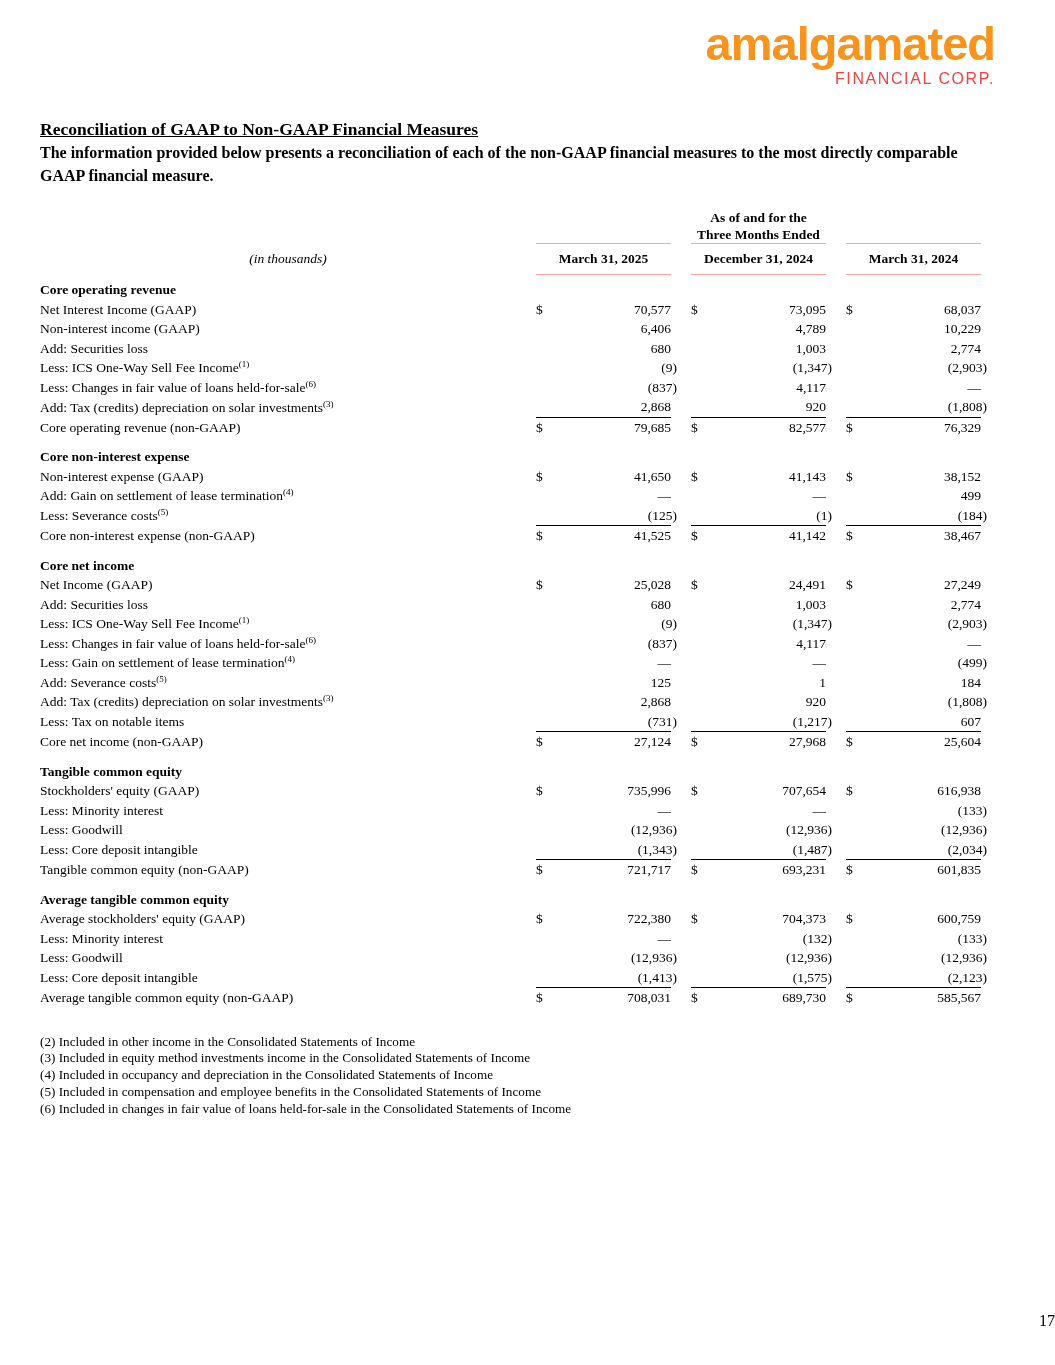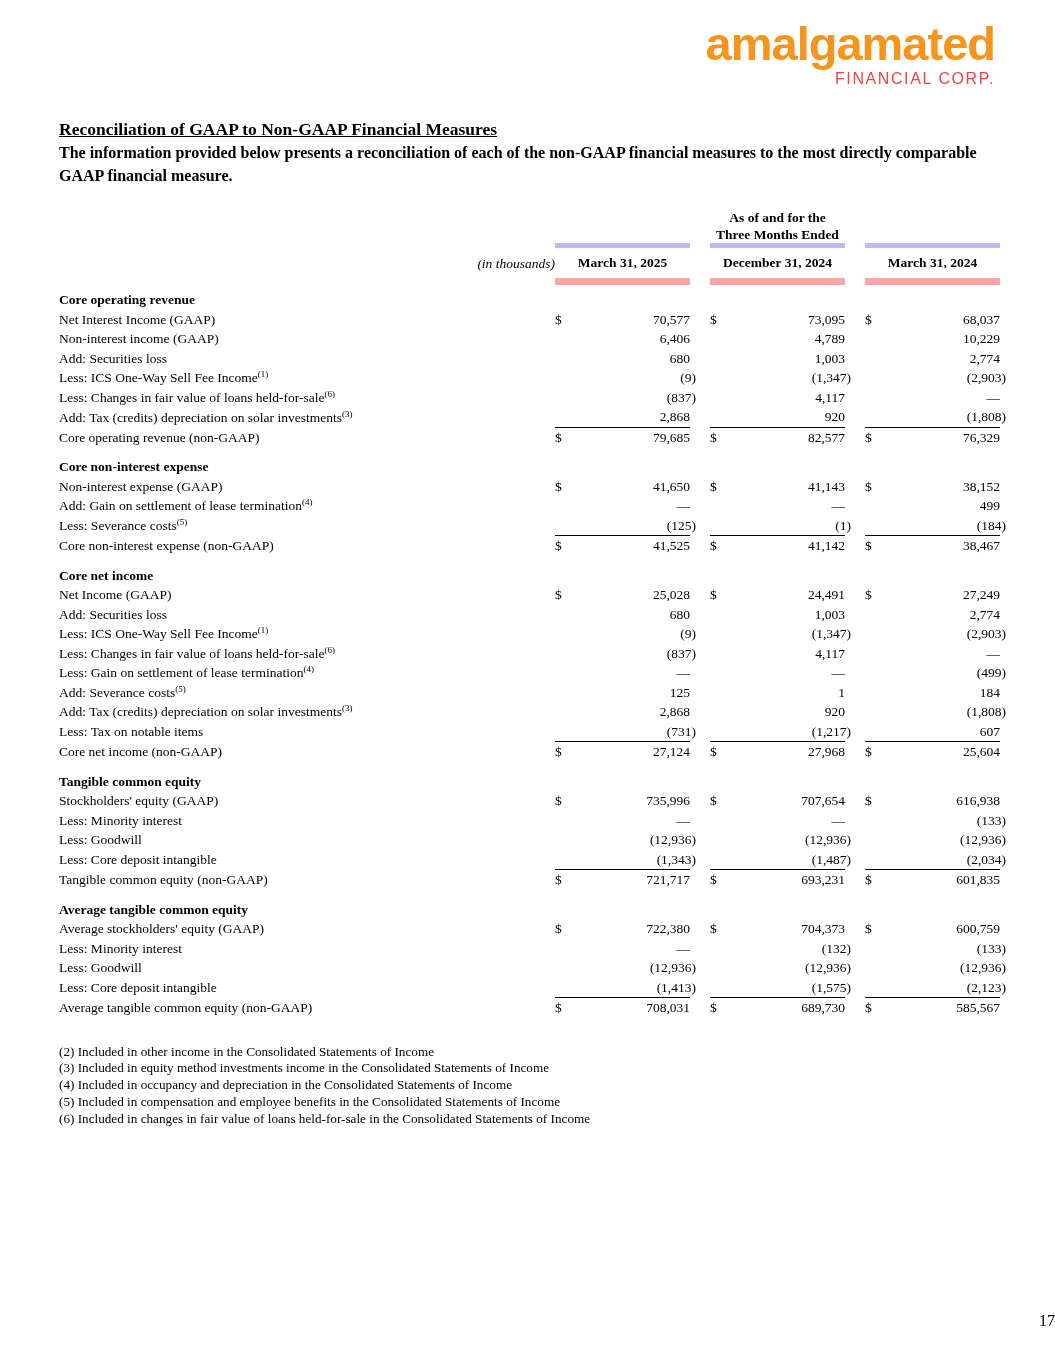--- a/index.html
+++ b/index.html
@@ -14,32 +14,32 @@
   .logo-word {
     font-family:"Liberation Sans", sans-serif; font-weight:bold;
     font-size:47px; line-height:1; letter-spacing:-1px;
   }
   .logo-sub {
     font-family:"Liberation Sans", sans-serif; font-size:16px;
     letter-spacing:1.6px; margin-top:3px; font-weight:500;
   }
 
   
-  .content { position:absolute; top:118px; left:59px; width:951px; }
+  .content { position:absolute; top:118px; left:40px; width:951px; }
   .doc-title { font-size:17.5px; font-weight:bold; text-decoration:underline; line-height:22px; }
   .intro { font-size:16px; line-height:22.5px; margin-top:2px; width:940px;font-weight:bold; }
 
   
   table.recon { border-collapse:collapse; table-layout:fixed; width:941px; margin-top:22px; font-size:13.5px; }
   table.recon td { padding:0; vertical-align:bottom; white-space:nowrap; overflow:visible; }
   tr.h1 td, tr.h2 td { font-weight:bold; text-align:center; font-size:13.5px; height:17px; line-height:17px; vertical-align:bottom; }
-  tr.h2 td.bl { border-bottom:5px solid #c4b5fd; }
+  tr.h2 td.bl { border-bottom:1px solid #c4b5fd; }
   tr.h3 td { height:30px; vertical-align:middle; }
-  tr.h3 td.inth { font-style:italic; text-align:right; font-size:13.5px; }
-  tr.h3 td.colhead { font-weight:bold; text-align:center; font-size:13.5px; border-bottom:7px solid #fca5a5; }
+  tr.h3 td.inth { font-style:italic; text-align:center; font-size:13.5px; }
+  tr.h3 td.colhead { font-weight:bold; text-align:center; font-size:13.5px; border-bottom:1px solid #fca5a5; }
   tr.sec td { font-weight:bold; height:19.5px; line-height:19.5px; vertical-align:bottom; }
   tr.sec.first td { padding-top:5px; }
   tr.sp td { height:10px; }
   tr.data td { height:19.5px; line-height:19.5px; }
   td.label { text-align:left; }
   td.d { text-align:left; padding-left:2px; }
   td.v { text-align:right; padding-right:6px; }
   td.v span.paren { margin-right:-6px; }
   td.gap {}
   tr.total td.d, tr.total td.v { border-top:1px solid #000; }

